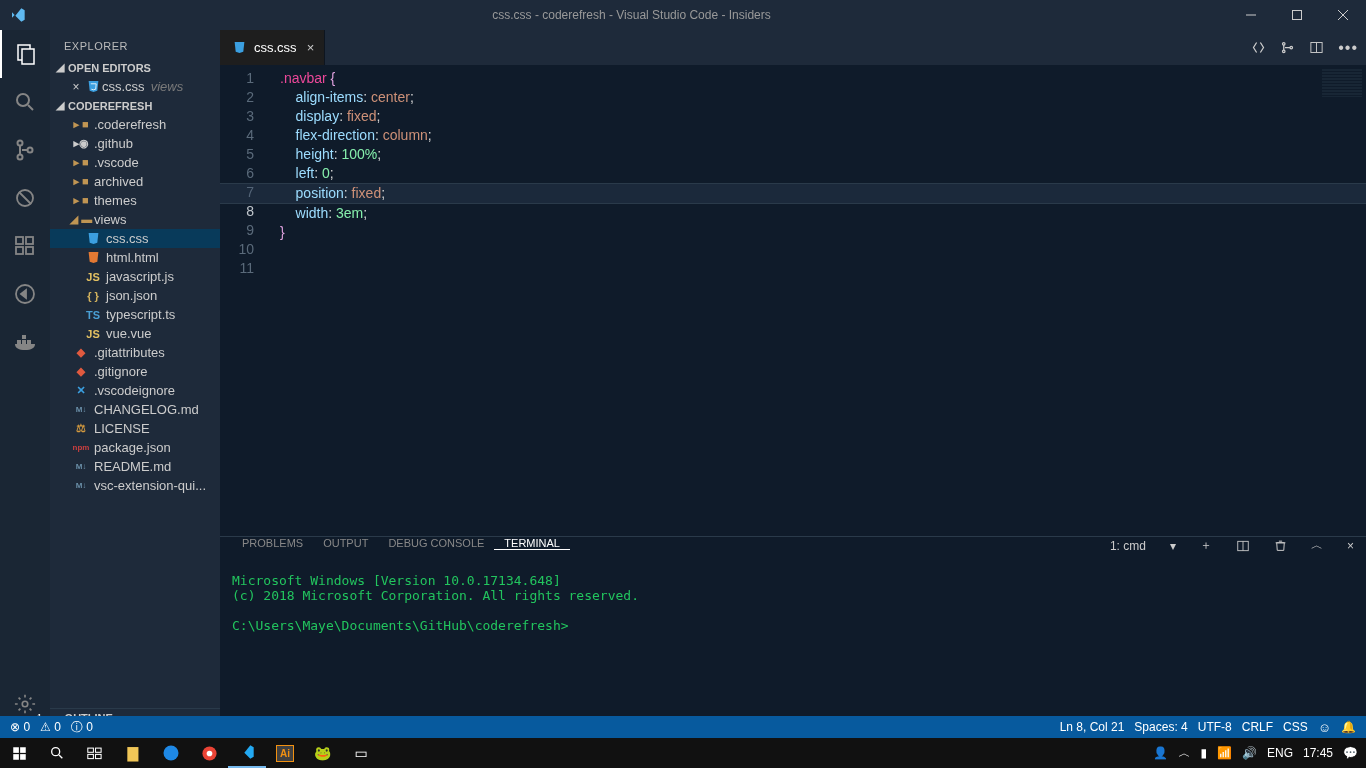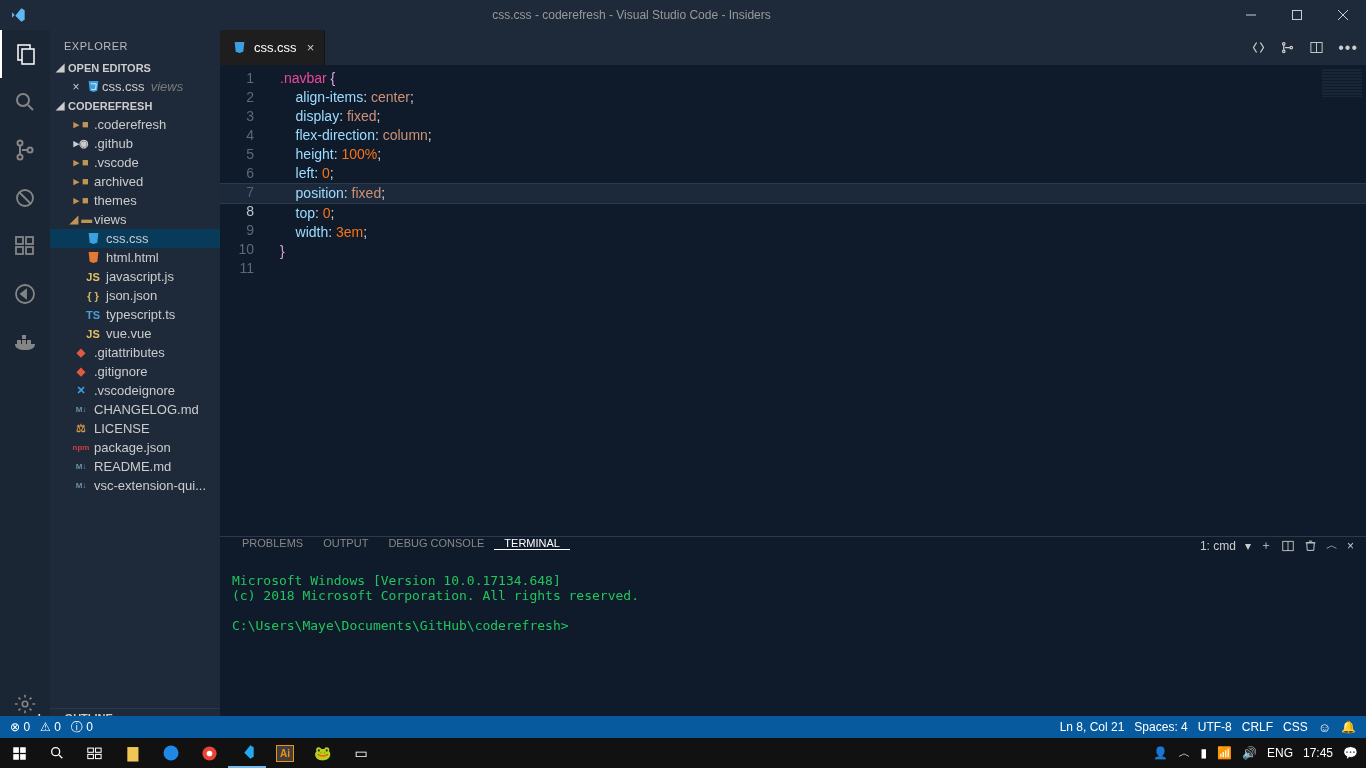--- a/index.html
+++ b/index.html
@@ -58,29 +58,29 @@
 .gutter div { padding-right: 18px; line-height: 19px; }
 .gutter div.cur { color: #c0c6cc; }
 .code { position: absolute; left: 60px; top: 4px; right: 0; }
 .code-line { line-height: 19px; white-space: pre; }
 .code-line.cur { background: rgba(64,84,110,0.25); margin-left: -60px; padding-left: 60px; border-top: 1px solid #2a3a4a; border-bottom: 1px solid #2a3a4a; }
 .tk-sel { color: #ec4899; }
 .tk-punct { color: #d4d4d4; }
 .tk-brace { color: #dda0dd; }
 .tk-prop { color: #9cdcfe; }
 .tk-val { color: #ce9178; }
-.tk-num { color: #f97316; }
+.tk-num { color: #86efac; }
 .minimap { position: absolute; right: 4px; top: 4px; width: 40px; height: 28px; background: linear-gradient(#2a3a4a 2px, transparent 2px) 0 0/100% 3px; opacity: 0.35; }
 
 
 .panel { position: absolute; left: 220px; right: 0; bottom: 40px; height: 192px; background: #0f1b2a; border-top: 1px solid #2a3a4a; color: #ccc; font-size: 12px; }
 .panel-tabs { display: flex; align-items: flex-start; height: 30px; padding: 0 12px; }
 .panel-tab { padding: 0 10px; color: #888; cursor: pointer; font-size: 11px; }
 .panel-tab.active { color: #fff; border-bottom: 1px solid #fff; }
-.panel-right { margin-left: auto; display: flex; align-items: center; gap: 9px; color: #ccc; }
+.panel-right { margin-left: auto; display: flex; align-items: center; gap: 24px; color: #ccc; }
 .terminal-content { padding: 6px 12px; font-family: Consolas, monospace; font-size: 13px; color: #22c55e; white-space: pre; }
 
 
 .statusbar { position: absolute; left: 0; right: 0; bottom: 30px; height: 22px; background: #075a9e; color: #fff; font-size: 12px; display: flex; align-items: center; padding: 0 10px; }
 .status-left, .status-right { display: flex; align-items: center; gap: 10px; }
 .status-spacer { flex: 1; }
 .smile { font-size: 13px; }
 
 
 .taskbar { position: absolute; left: 0; right: 0; bottom: 0; height: 30px; background: #111; display: flex; align-items: center; }
@@ -342,21 +342,20 @@
       <div>11</div>
     </div>
   <div class="code" id="code">
       <div class="code-line"><span class="tk-sel">.navbar</span><span class="tk-punct"> </span><span class="tk-brace">{</span></div>
       <div class="code-line"><span class="tk-punct">    </span><span class="tk-prop">align-items</span><span class="tk-punct">: </span><span class="tk-val">center</span><span class="tk-punct">;</span></div>
       <div class="code-line"><span class="tk-punct">    </span><span class="tk-prop">display</span><span class="tk-punct">: </span><span class="tk-val">fixed</span><span class="tk-punct">;</span></div>
       <div class="code-line"><span class="tk-punct">    </span><span class="tk-prop">flex-direction</span><span class="tk-punct">: </span><span class="tk-val">column</span><span class="tk-punct">;</span></div>
       <div class="code-line"><span class="tk-punct">    </span><span class="tk-prop">height</span><span class="tk-punct">: </span><span class="tk-num">100%</span><span class="tk-punct">;</span></div>
       <div class="code-line"><span class="tk-punct">    </span><span class="tk-prop">left</span><span class="tk-punct">: </span><span class="tk-num">0</span><span class="tk-punct">;</span></div>
       <div class="code-line cur"><span class="tk-punct">    </span><span class="tk-prop">position</span><span class="tk-punct">: </span><span class="tk-val">fixed</span><span class="tk-punct">;</span></div>
-      <div class="code-line"><span class="tk-punct">    </span><span class="tk-prop">top</span><span class="tk-punct">: </span><span class="tk-num">0</span><span class="tk-punct">;</span></div>
       <div class="code-line"><span class="tk-punct">    </span><span class="tk-prop">width</span><span class="tk-punct">: </span><span class="tk-num">3em</span><span class="tk-punct">;</span></div>
       <div class="code-line"><span class="tk-brace">}</span></div>
     </div>
   <div class="minimap"></div>
 </div>
 
 <div class="panel">
   <div class="panel-tabs">
     <div id="panel-tabs-inner" style="display:flex">
         <div class="panel-tab">PROBLEMS</div>

